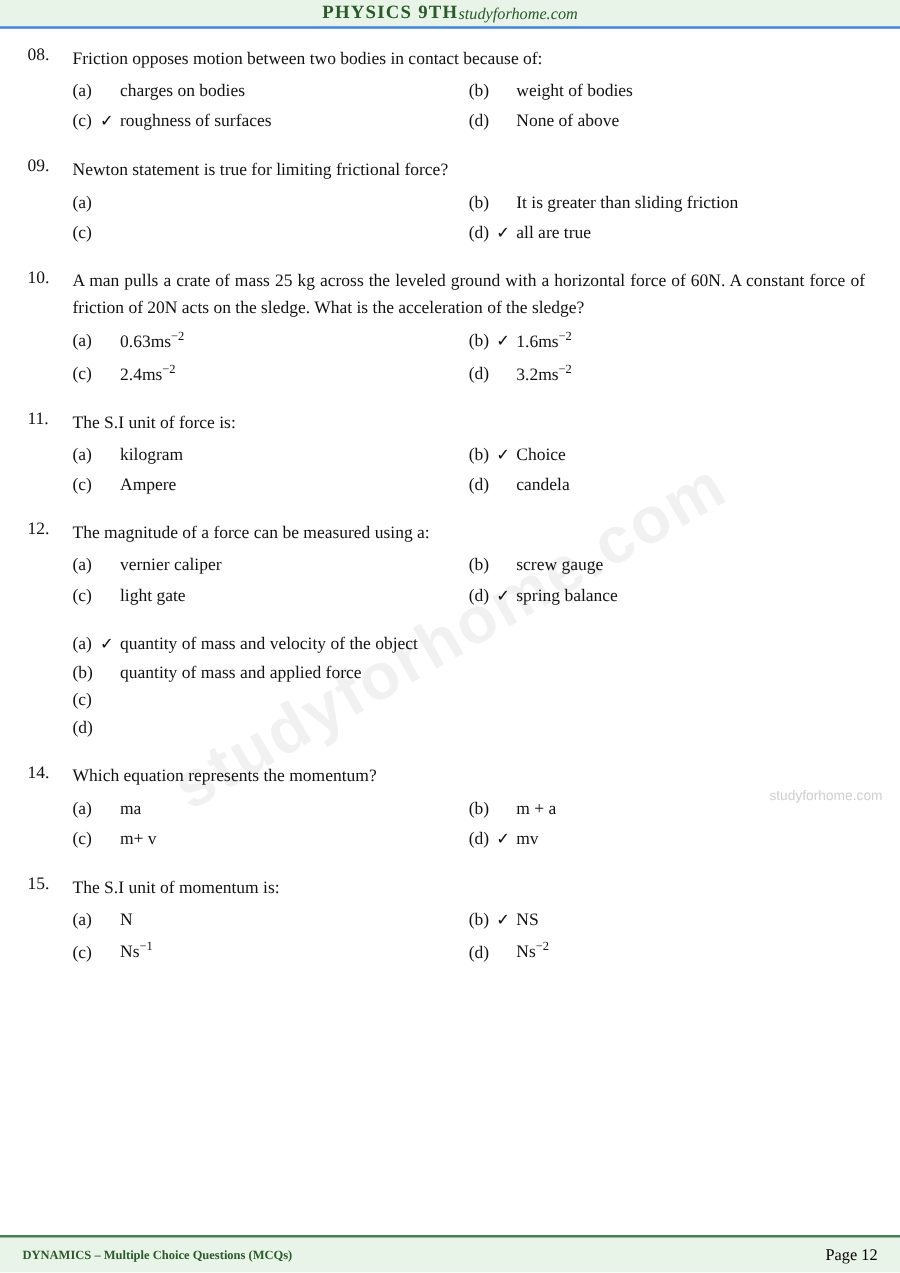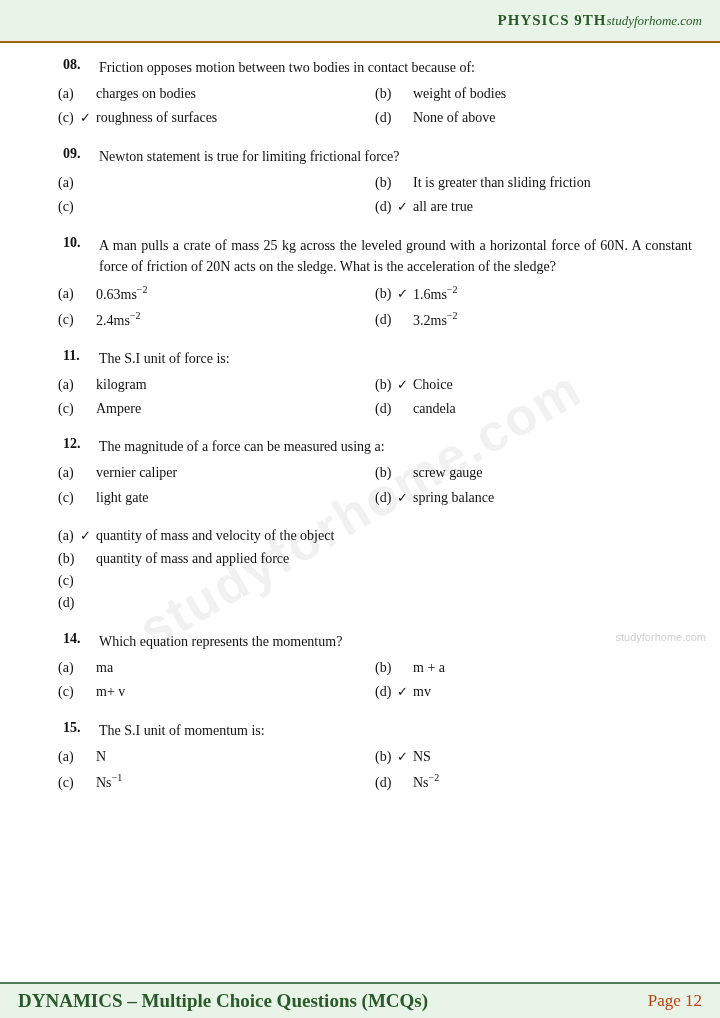--- a/index.html
+++ b/index.html
@@ -17,25 +17,25 @@
       width: 720px;
       min-height: 1018px;
       background: #fff;
       display: flex;
       flex-direction: column;
     }
 
     
     .header {
       display: flex;
-      justify-content: flex-end;
+      justify-content: center;
       align-items: center;
-      padding: 12px 18px;
+      padding: 2px 18px;
       background: #e8f4e8;
-      border-bottom: 2px solid #a16207;
+      border-bottom: 2px solid #3b82f6;
     }
     .header-title {
       font-weight: bold;
       font-size: 15px;
       color: #2a5a2a;
       letter-spacing: 1px;
     }
     .header-site {
       font-size: 13px;
       color: #2a5a2a;
@@ -51,23 +51,22 @@
     .question-block {
       margin-bottom: 16px;
     }
 
     .question-row {
       display: flex;
       margin-bottom: 5px;
     }
     .q-num {
       min-width: 36px;
-      font-weight: bold;
-      font-size: 14px;
-      margin-left: 41px;
+      font-weight: normal;
+      font-size: 14px;
     }
     .q-text {
       flex: 1;
       font-size: 14px;
       line-height: 1.5;
       text-align: justify;
     }
 
     .options-grid {
       display: grid;
@@ -135,29 +134,29 @@
     .footer {
       display: flex;
       justify-content: space-between;
       align-items: center;
       padding: 6px 18px;
       background: #e8f4e8;
       border-top: 2px solid #4a7c59;
       margin-top: auto;
     }
     .footer-left {
-      font-size: 19px;
+      font-size: 10px;
       color: #2a5a2a;
     }
     .footer-left span {
       font-weight: bold;
     }
     .footer-right {
-      font-size: 17px;
-      color: #c2410c;
+      font-size: 13px;
+      color: #000000;
     }
 
     .content-inner {
       position: relative;
       z-index: 1;
     }
   </style>
 </head>
 <body>
 

